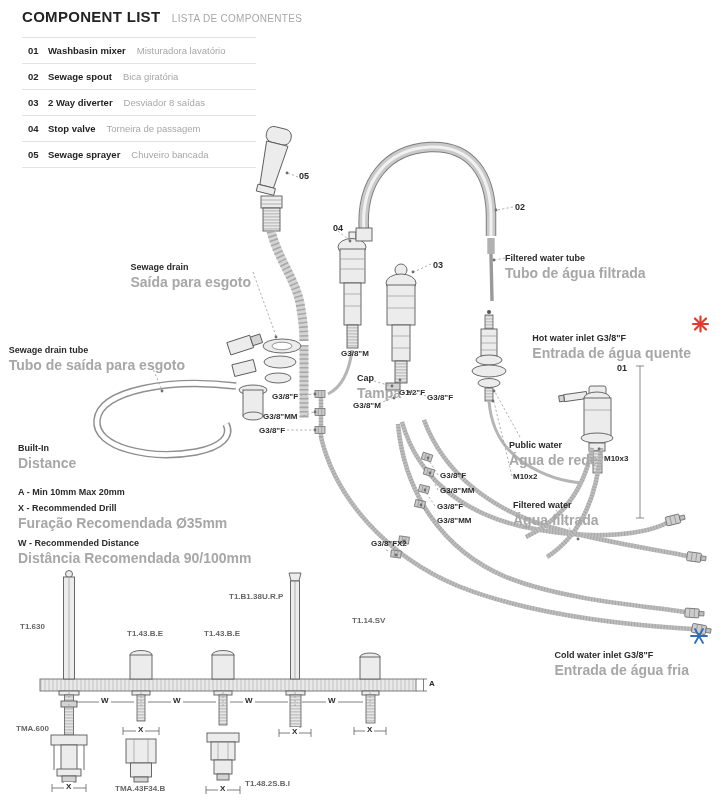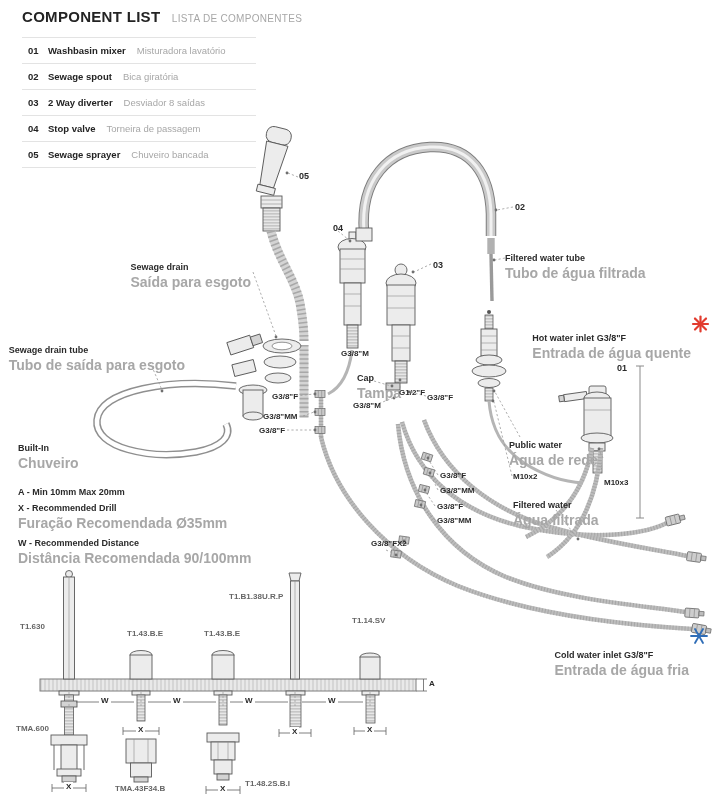--- a/index.html
+++ b/index.html
@@ -419,21 +419,21 @@
     <div class="sub">Entrada de água quente</div>
   </div>
 
   <div class="lbl r" style="right:39px;top:649px">
     <div>Cold water inlet G3/8"F</div>
     <div class="sub">Entrada de água fria</div>
   </div>
 
   <div class="lbl" style="left:18px;top:442px">
     <div>Built-In</div>
-    <div class="sub">Chuveiro</div>
+    <div class="sub">Distance</div>
   </div>
 
   <div class="lbl" style="left:18px;top:486px">A - Min 10mm Max 20mm</div>
   <div class="lbl" style="left:18px;top:502px">
     <div>X - Recommended Drill</div>
     <div class="sub">Furação Recomendada Ø35mm</div>
   </div>
   <div class="lbl" style="left:18px;top:537px">
     <div>W - Recommended Distance</div>
     <div class="sub">Distância Recomendada 90/100mm</div>
@@ -455,21 +455,21 @@
   </div>
 
   <div class="lbl fit" style="left:341px;top:349px">G3/8"M</div>
   <div class="lbl fit" style="left:399px;top:388px">G1/2"F</div>
   <div class="lbl fit" style="left:427px;top:393px">G3/8"F</div>
   <div class="lbl fit" style="left:353px;top:401px">G3/8"M</div>
   <div class="lbl fit" style="left:272px;top:392px">G3/8"F</div>
   <div class="lbl fit" style="left:263px;top:412px">G3/8"MM</div>
   <div class="lbl fit" style="left:259px;top:426px">G3/8"F</div>
   <div class="lbl fit" style="left:513px;top:472px">M10x2</div>
-  <div class="lbl fit" style="left:604px;top:478px">M10x3</div>
+  <div class="lbl fit" style="left:604px;top:454px">M10x3</div>
   <div class="lbl fit" style="left:440px;top:471px">G3/8"F</div>
   <div class="lbl fit" style="left:440px;top:486px">G3/8"MM</div>
   <div class="lbl fit" style="left:437px;top:502px">G3/8"F</div>
   <div class="lbl fit" style="left:437px;top:516px">G3/8"MM</div>
   <div class="lbl fit" style="left:371px;top:539px">G3/8"FX2</div>
 
   <div class="lbl code" style="left:229px;top:592px">T1.B1.38U.R.P</div>
   <div class="lbl code" style="left:20px;top:622px">T1.630</div>
   <div class="lbl code" style="left:127px;top:629px">T1.43.B.E</div>
   <div class="lbl code" style="left:204px;top:629px">T1.43.B.E</div>

